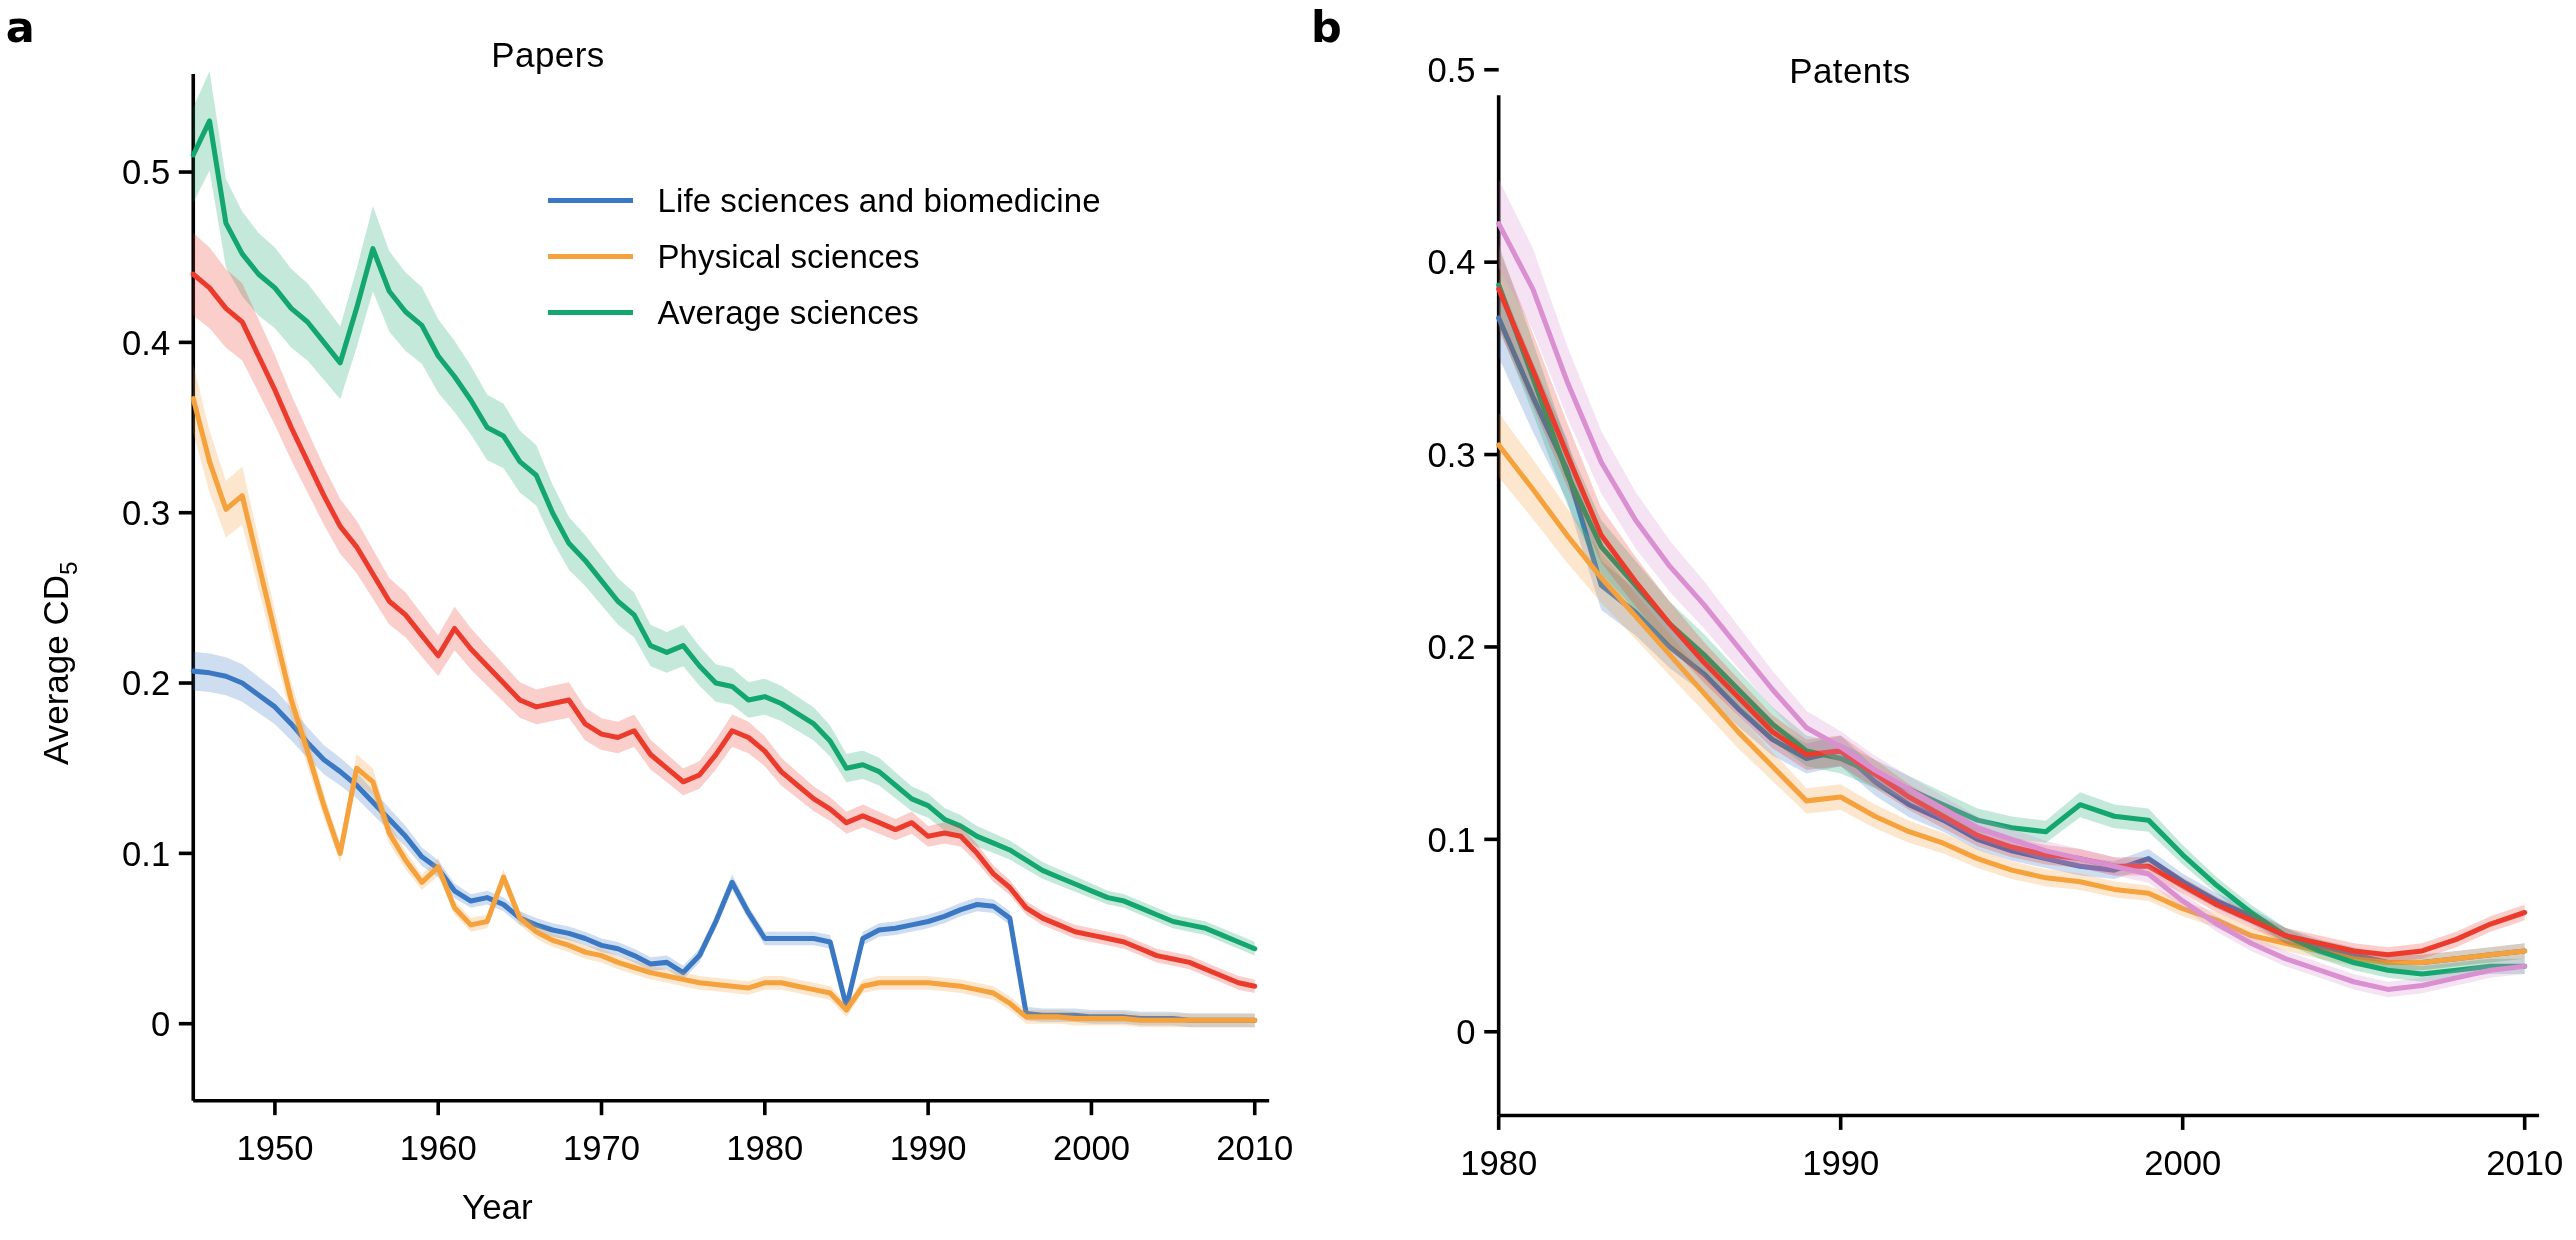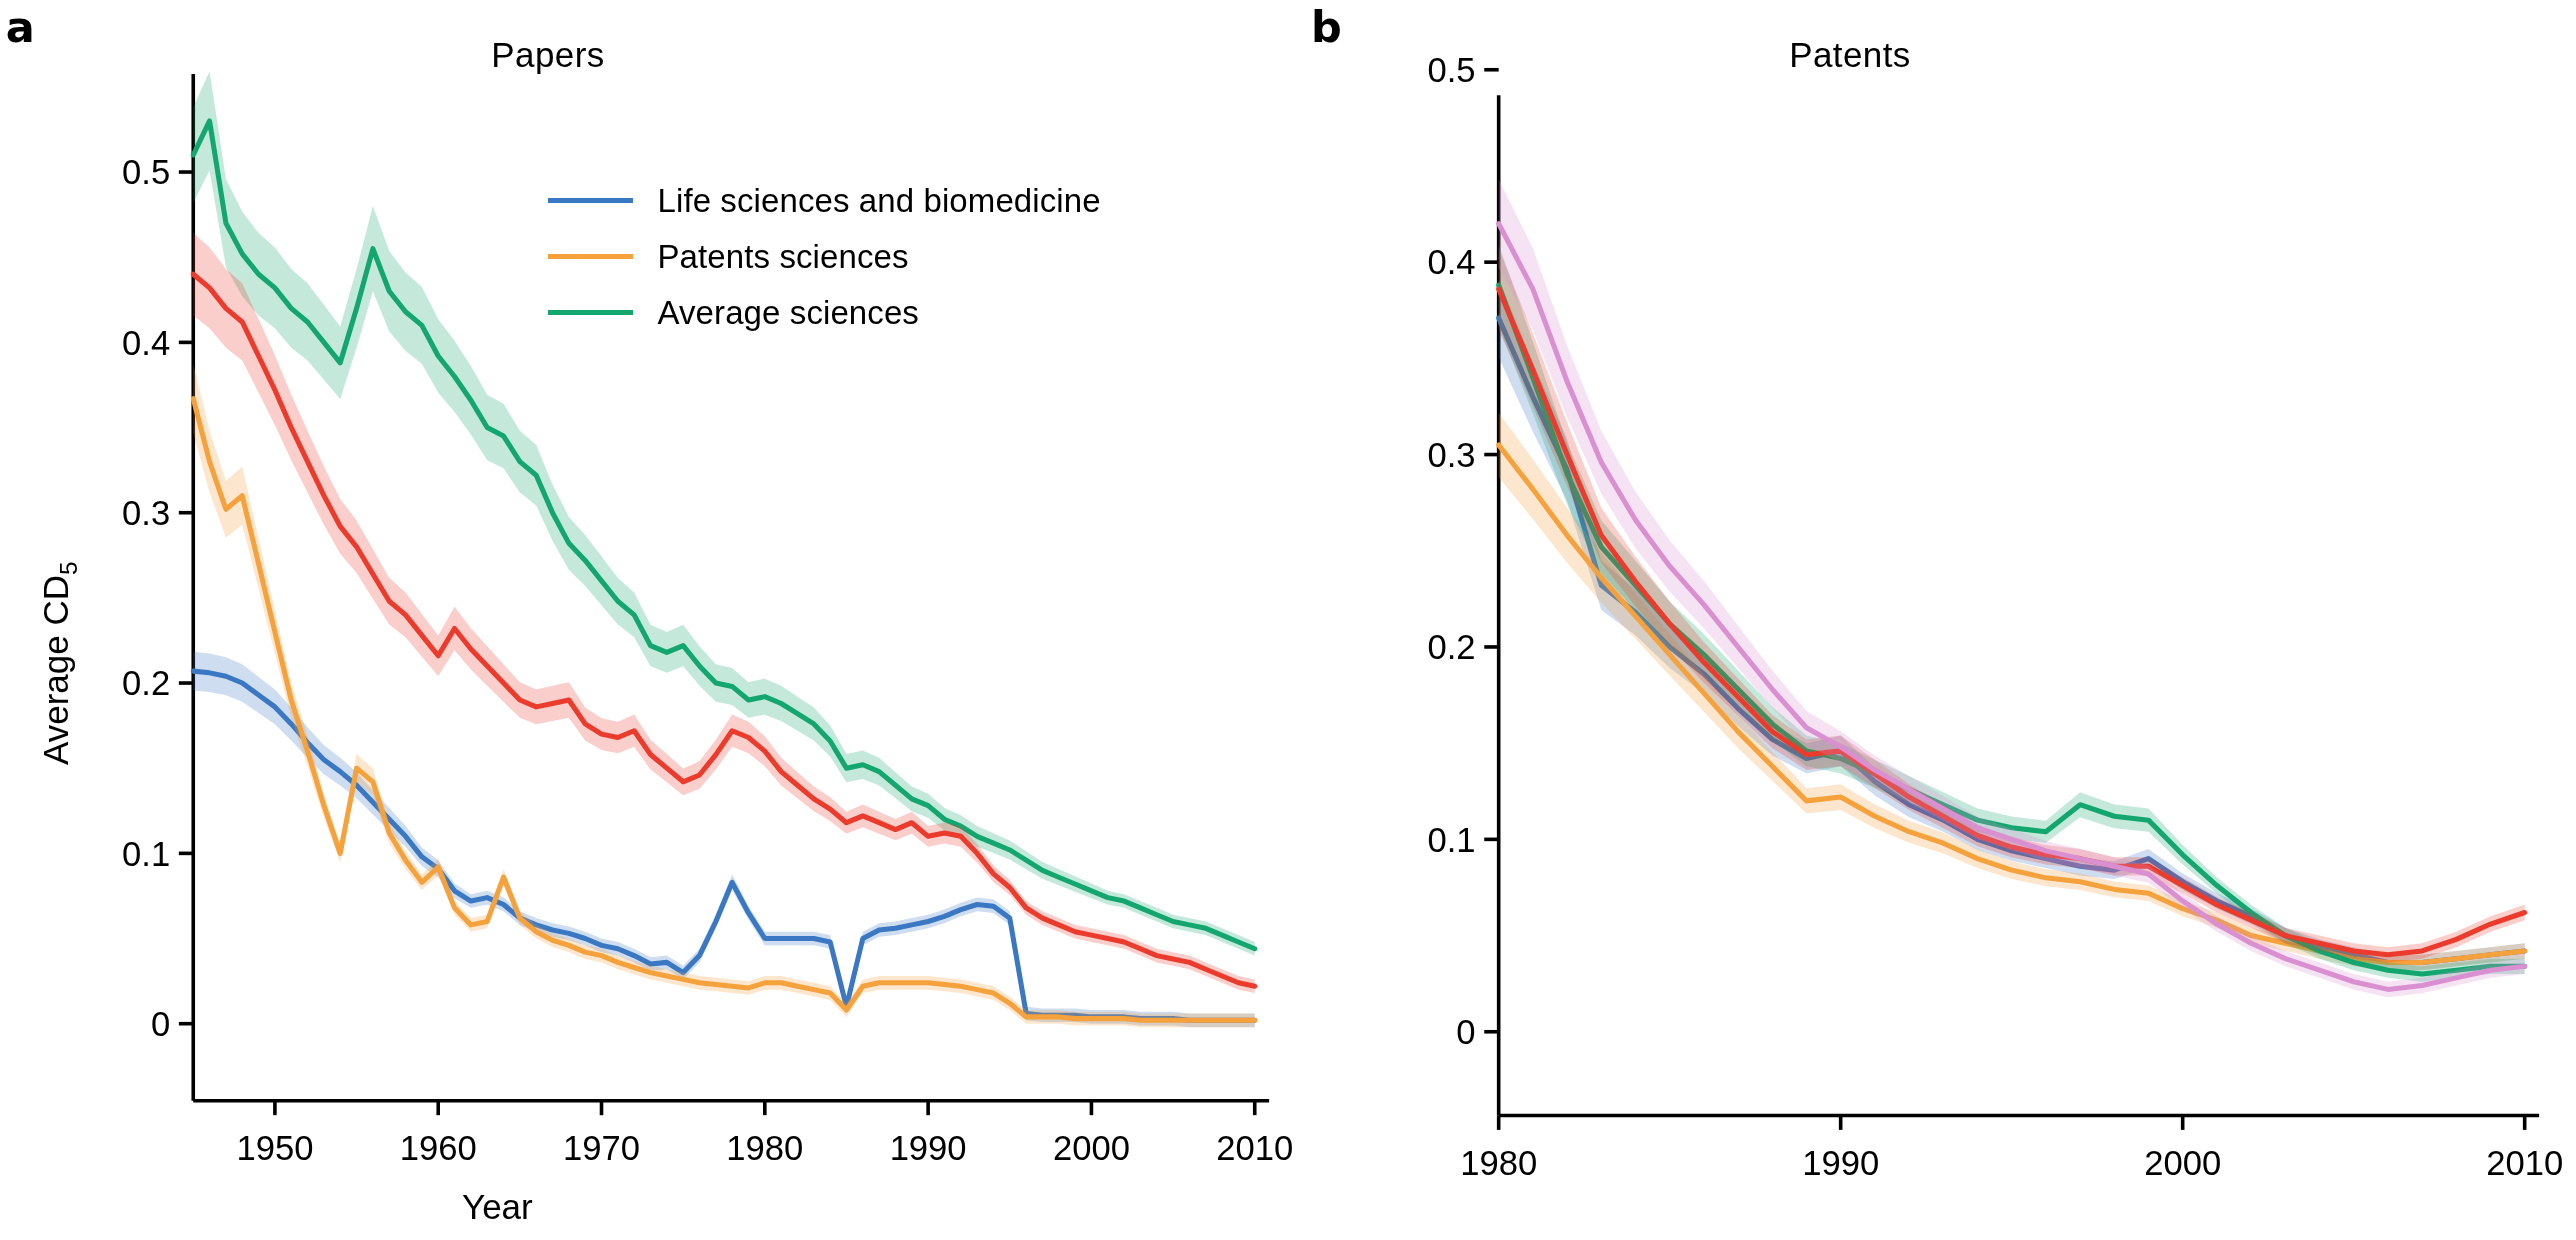--- a/index.html
+++ b/index.html
@@ -39,21 +39,21 @@
 
   .panel-title {
     position: absolute;
     top: 35px;
     font-size: 35px;
     text-align: center;
     width: 100%;
     letter-spacing: 0.4px;
   }
   #panel-a .panel-title { left: -101px; }
-  #panel-b .panel-title { left: -87px; }
+  #panel-b .panel-title { left: -87px; margin-top: 16px; }
 
   .plot-area {
     position: absolute;
     left: 0;
     top: 0;
     width: 100%;
     height: 100%;
   }
   svg { display: block; }
 
@@ -159,21 +159,21 @@
         <polyline points="268.0,379.8 290.6,398.7 313.3,427.1 335.9,446.0 358.6,493.2 381.2,540.4 403.9,592.4 426.5,639.7 449.2,686.9 471.8,729.4 494.5,757.8 517.1,795.6 539.8,833.3 562.4,852.2 585.0,880.6 607.7,908.9 630.3,871.1 653.0,899.5 675.6,923.1 698.3,946.7 720.9,970.3 743.6,979.8 766.2,975.1 788.9,970.3 811.5,1003.4 834.2,1017.6 856.8,1022.3 879.4,1012.9 902.1,1045.9 924.7,1064.8 947.4,1083.7 970.0,1074.3 992.7,1045.9 1015.3,1012.9 1038.0,1022.3 1060.6,1041.2 1083.3,1069.6 1105.9,1088.4 1128.6,1107.3 1151.2,1121.5 1173.8,1140.4 1196.5,1131.0 1219.1,1140.4 1241.8,1149.9 1264.4,1140.4 1287.1,1159.3 1309.7,1154.6 1332.4,1159.3 1355.0,1182.9 1377.7,1211.3 1400.3,1230.2 1423.0,1258.5 1445.6,1272.7 1468.2,1282.1 1490.9,1291.6 1513.5,1296.3 1536.2,1301.0 1558.8,1305.8 1581.5,1315.2 1604.1,1324.7 1626.8,1329.4 1649.4,1334.1 1672.1,1343.6 1694.7,1353.0 1717.4,1362.4 1740.0,1367.2" fill="none" stroke="#ea3b2c" stroke-width="7" stroke-linejoin="round" stroke-linecap="round"></polyline>
       </svg>
 
     <div class="legend" id="legend-a">
         <div class="legend-row">
           <span class="legend-swatch" style="border-top-color: rgb(58, 120, 195);"></span>
           <span class="legend-label">Life sciences and biomedicine</span>
         </div>
         <div class="legend-row">
           <span class="legend-swatch" style="border-top-color: rgb(245, 161, 60);"></span>
-          <span class="legend-label">Patents sciences</span>
+          <span class="legend-label">Physical sciences</span>
         </div>
         <div class="legend-row">
           <span class="legend-swatch" style="border-top-color: rgb(19, 166, 111);"></span>
           <span class="legend-label">Average sciences</span>
         </div>
       </div>
   </div>
 
   <div class="panel" id="panel-b">
     <div class="panel-letter">b</div>

